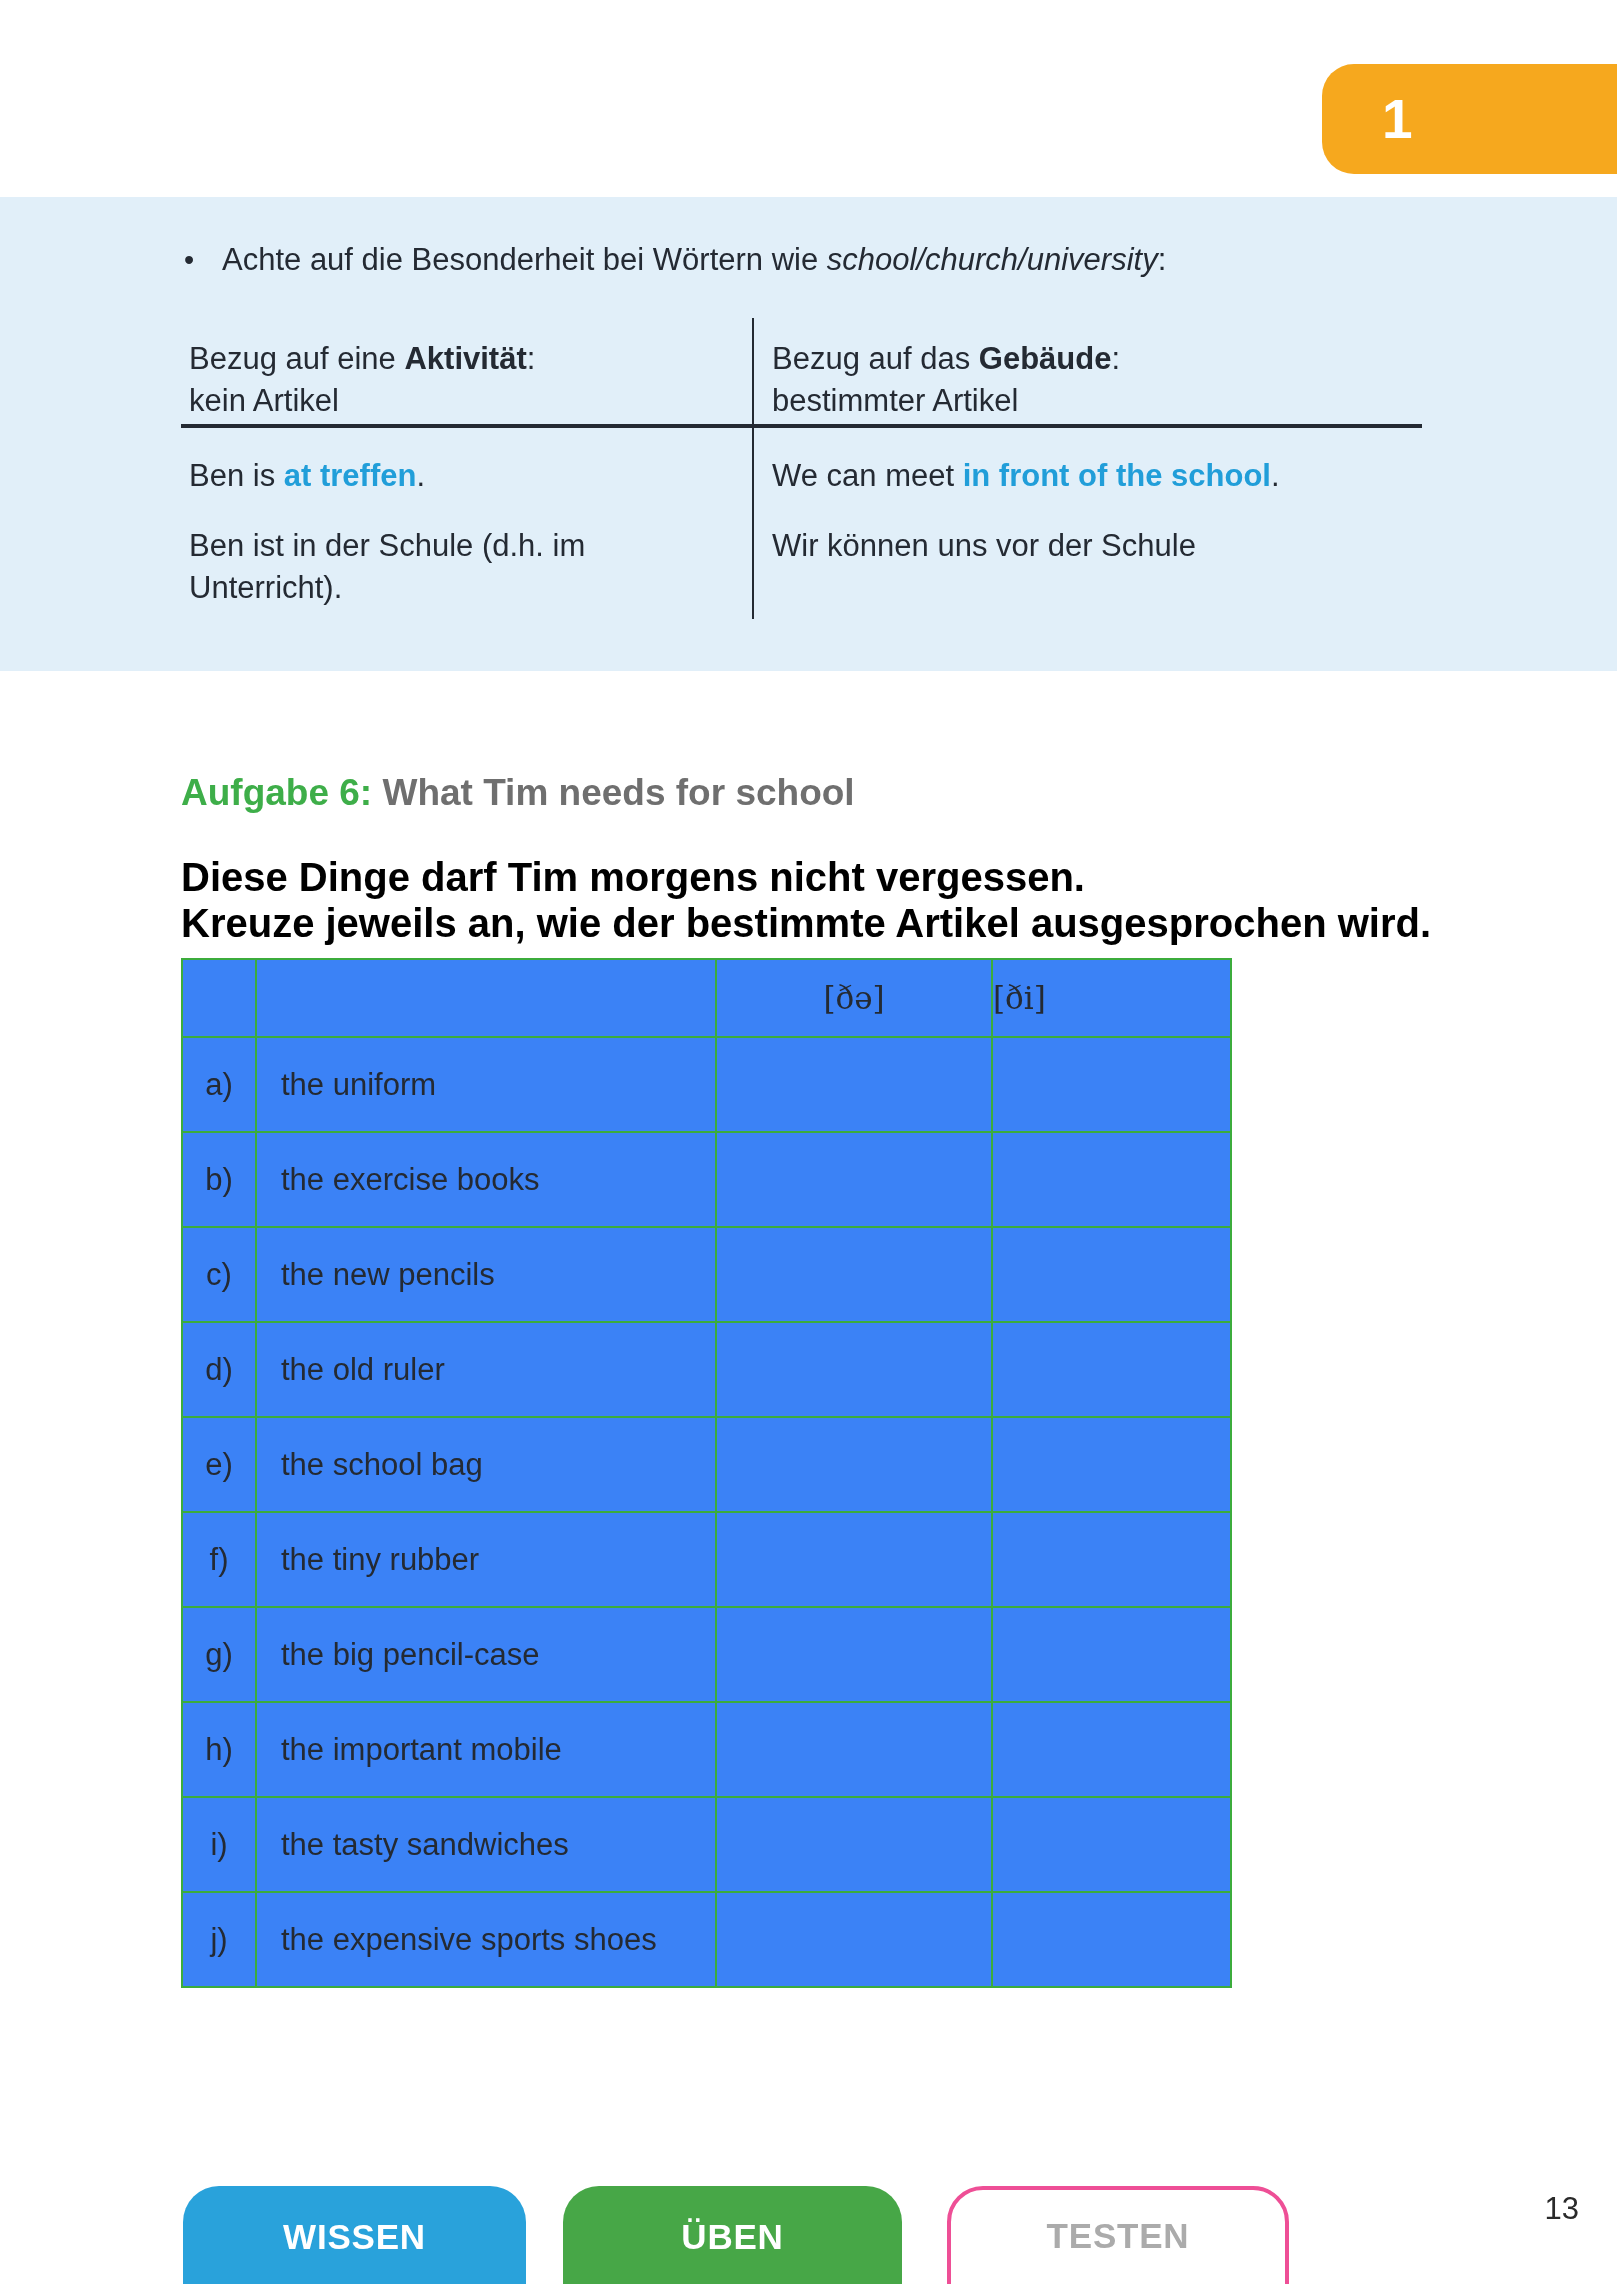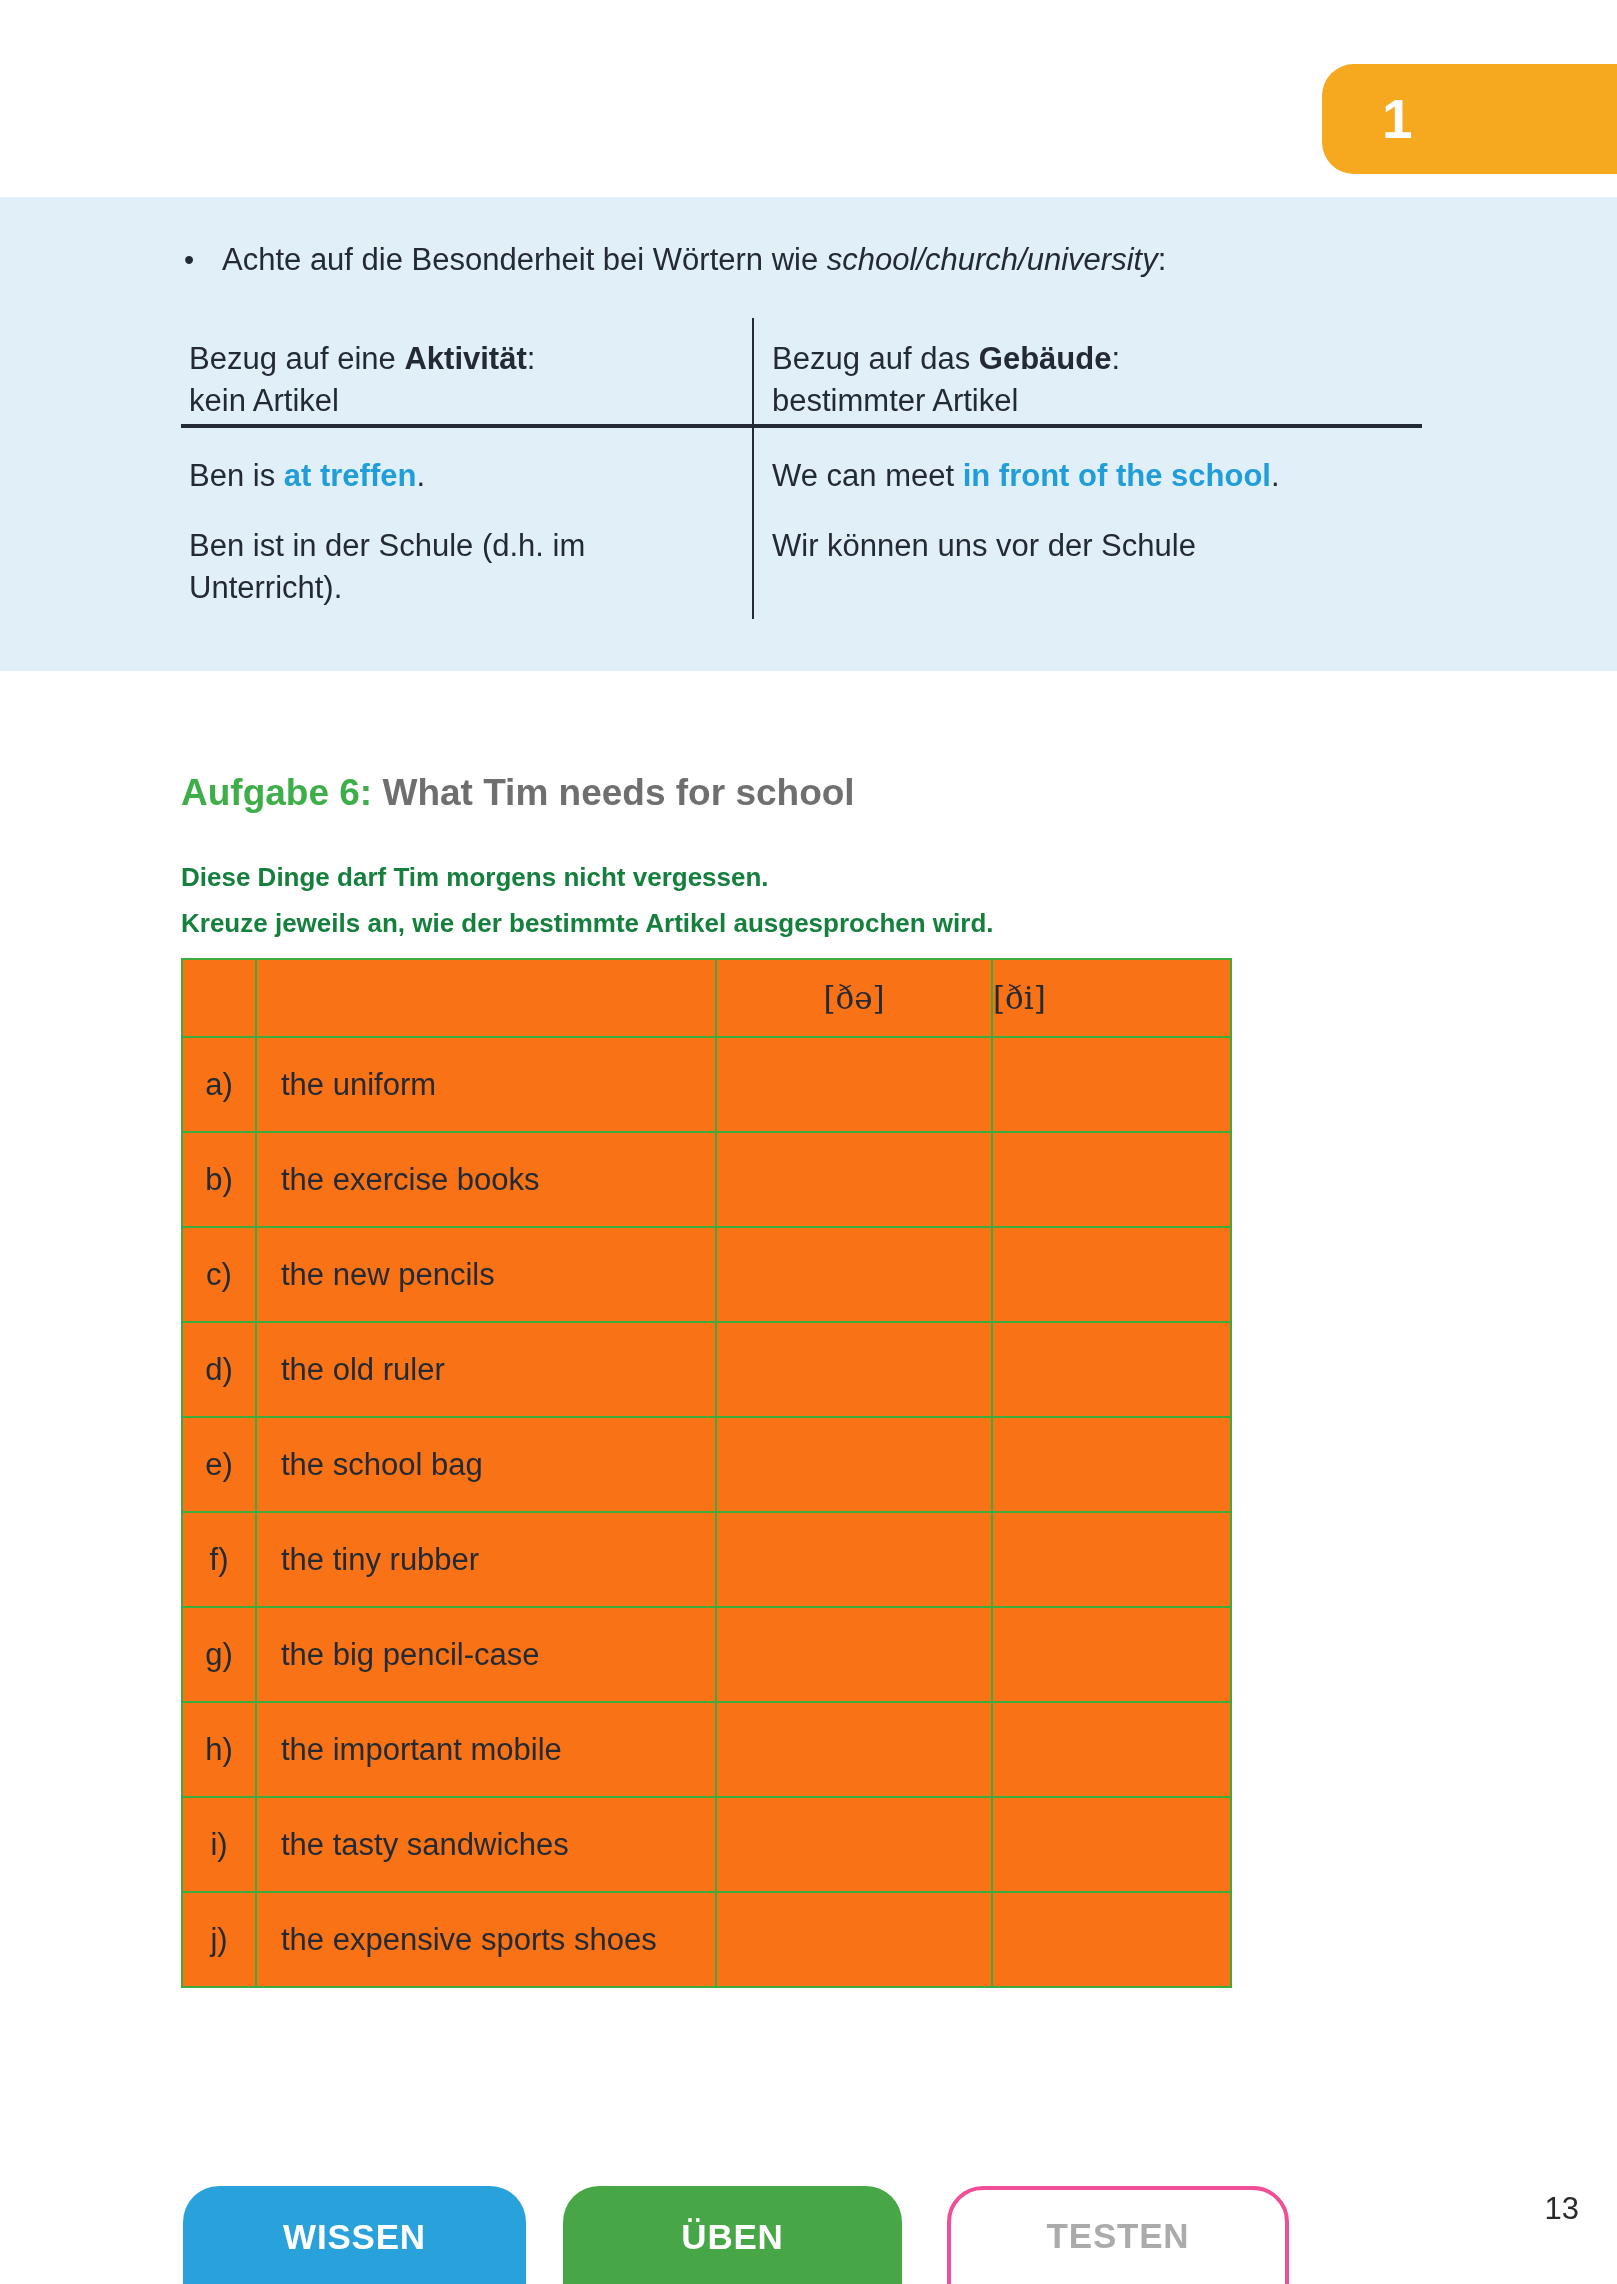--- a/index.html
+++ b/index.html
@@ -50,31 +50,31 @@
   
   .task-heading {
     position:absolute; left:181px; top:773px;
     font-size:37px; font-weight:bold; line-height:40px;
   }
   .task-heading .lbl { color:#3eae49; }
   .task-heading .ttl { color:#6f6f6f; }
 
   .task-instructions {
     position:absolute; left:181px; top:854px;
-    font-size:26px; font-weight:bold; color:#15803d; line-height:46px;
+    font-size:40px; font-weight:bold; color:#000000; line-height:46px;
   }
 
   
   .ex-table {
     position:absolute; left:181px; top:958px;
     border-collapse:collapse; table-layout:fixed;
   }
   .ex-table td {
     border:2.4px solid #3cac3c; vertical-align:middle;
-    font-size:31px; color:#242a33; background:#f97316;
+    font-size:31px; color:#242a33; background:#3b82f6;
   }
   .ex-table tr { height:95px; }
   .ex-table tr.hdr { height:78px; }
   .col-label { width:74px;  text-align:center; }
   .col-item  { width:460px; padding-left:24px; }
   .col-de    { width:276px; text-align:center; }
   .col-thi   { width:239px; text-align:left; }
   .ipa { font-family:"DejaVu Serif", serif; font-size:35px; font-weight:normal; }
 
   

